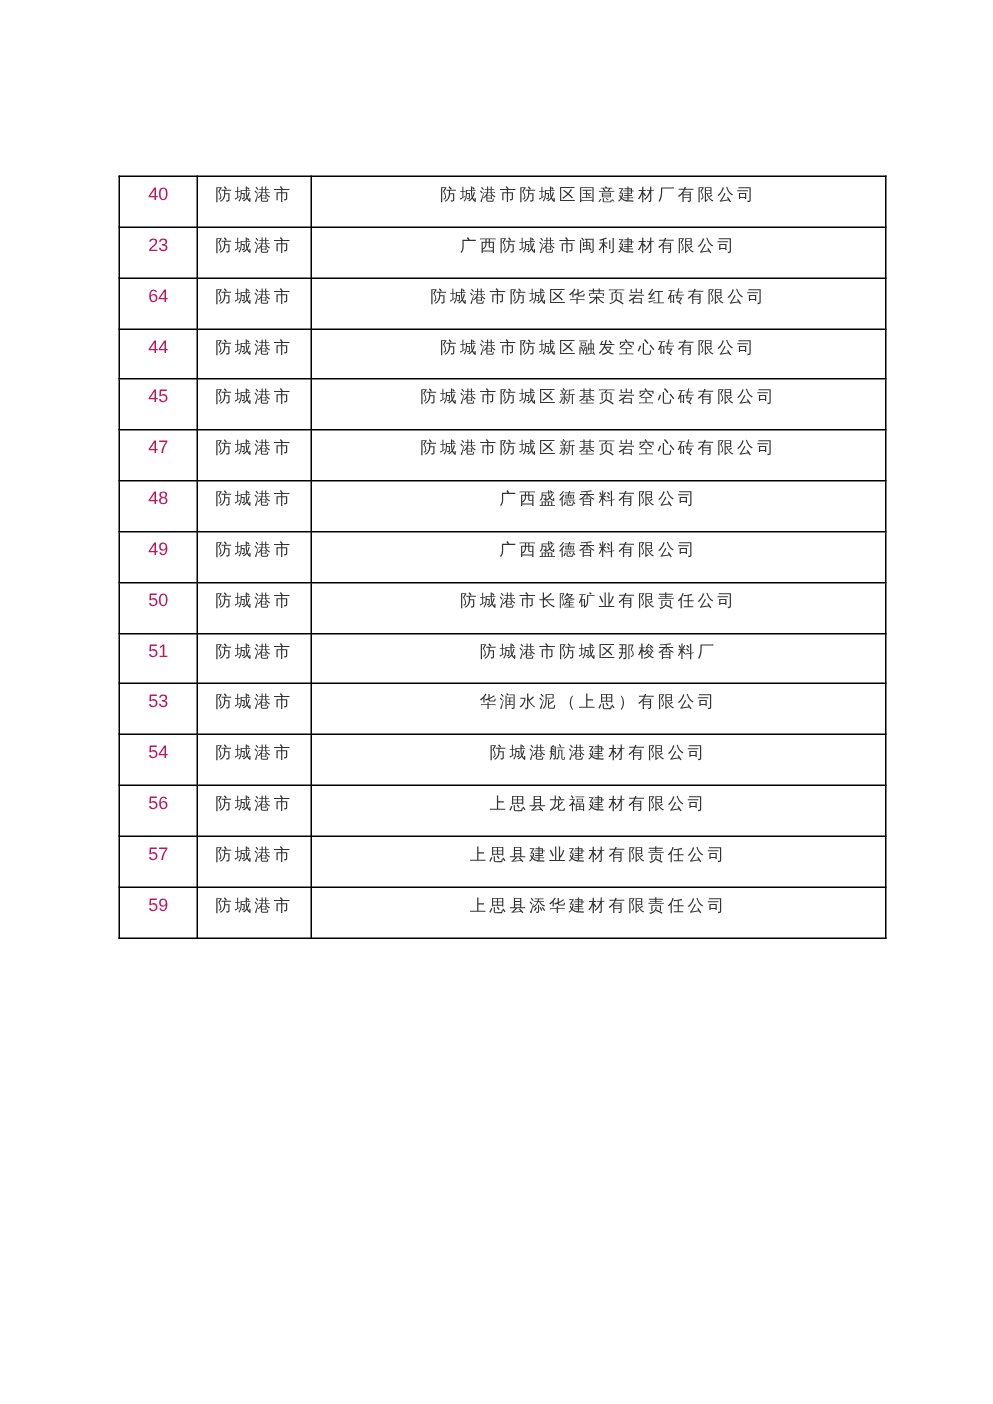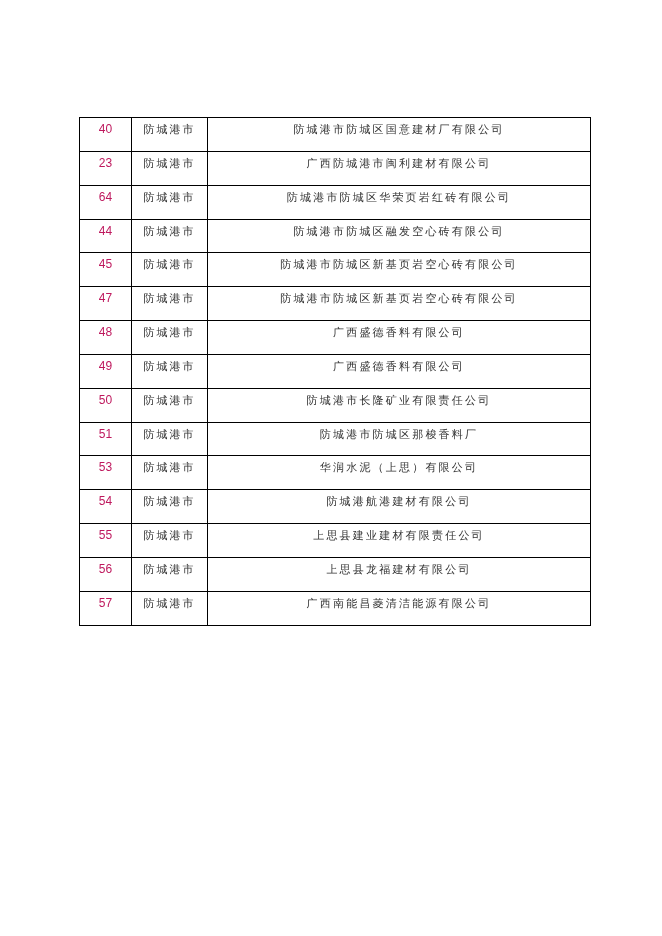--- a/index.html
+++ b/index.html
@@ -208,52 +208,52 @@
             <span class="cell">54</span>
           </td>
     <td class="col-city">
             <span class="cell">防城港市</span>
           </td>
     <td class="col-name">
             <span class="cell">防城港航港建材有限公司</span>
           </td>
   </tr>
 
-  <tr>
-    <td class="col-no">
-            <span class="cell">55</span>
+
+  <tr>
+    <td class="col-no">
+            <span class="cell">56</span>
+          </td>
+    <td class="col-city">
+            <span class="cell">防城港市</span>
+          </td>
+    <td class="col-name">
+            <span class="cell">上思县龙福建材有限公司</span>
+          </td>
+  </tr>
+
+  <tr>
+    <td class="col-no">
+            <span class="cell">57</span>
           </td>
     <td class="col-city">
             <span class="cell">防城港市</span>
           </td>
     <td class="col-name">
             <span class="cell">上思县建业建材有限责任公司</span>
           </td>
   </tr>
 
-  <tr>
-    <td class="col-no">
-            <span class="cell">56</span>
-          </td>
-    <td class="col-city">
-            <span class="cell">防城港市</span>
-          </td>
-    <td class="col-name">
-            <span class="cell">上思县龙福建材有限公司</span>
-          </td>
-  </tr>
-
-  <tr>
-    <td class="col-no">
-            <span class="cell">57</span>
-          </td>
-    <td class="col-city">
-            <span class="cell">防城港市</span>
-          </td>
-    <td class="col-name">
-            <span class="cell">广西南能昌菱清洁能源有限公司</span>
-          </td>
-  </tr>
-
-
+
+  <tr>
+    <td class="col-no">
+            <span class="cell">59</span>
+          </td>
+    <td class="col-city">
+            <span class="cell">防城港市</span>
+          </td>
+    <td class="col-name">
+            <span class="cell">上思县添华建材有限责任公司</span>
+          </td>
+  </tr>
 </tbody>
   </table>
 </div>
 
 </body></html>

